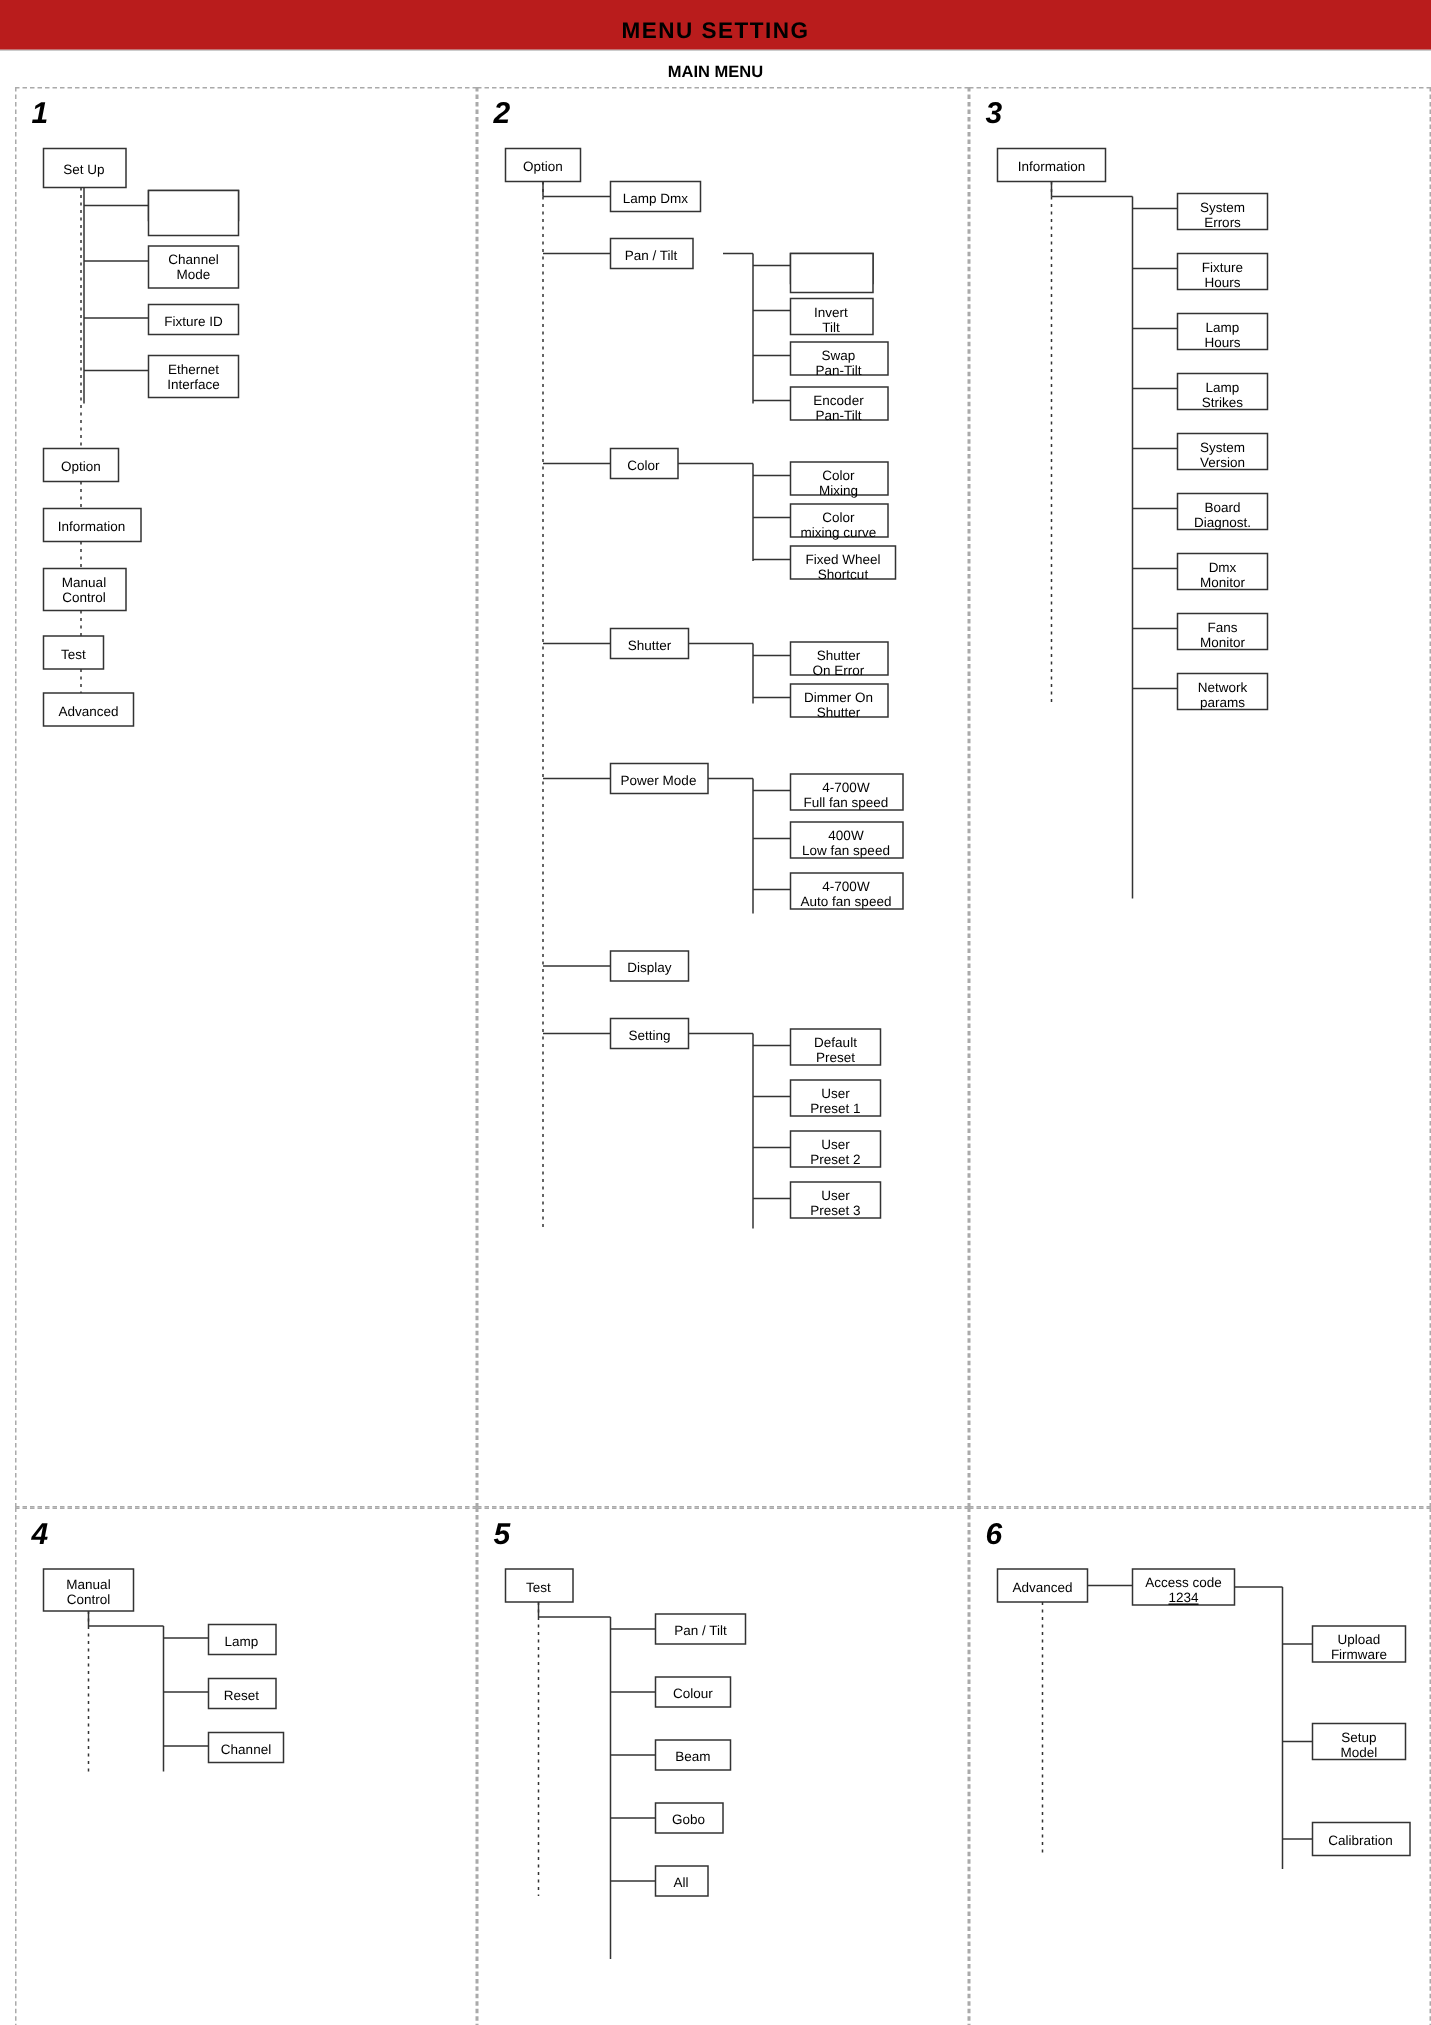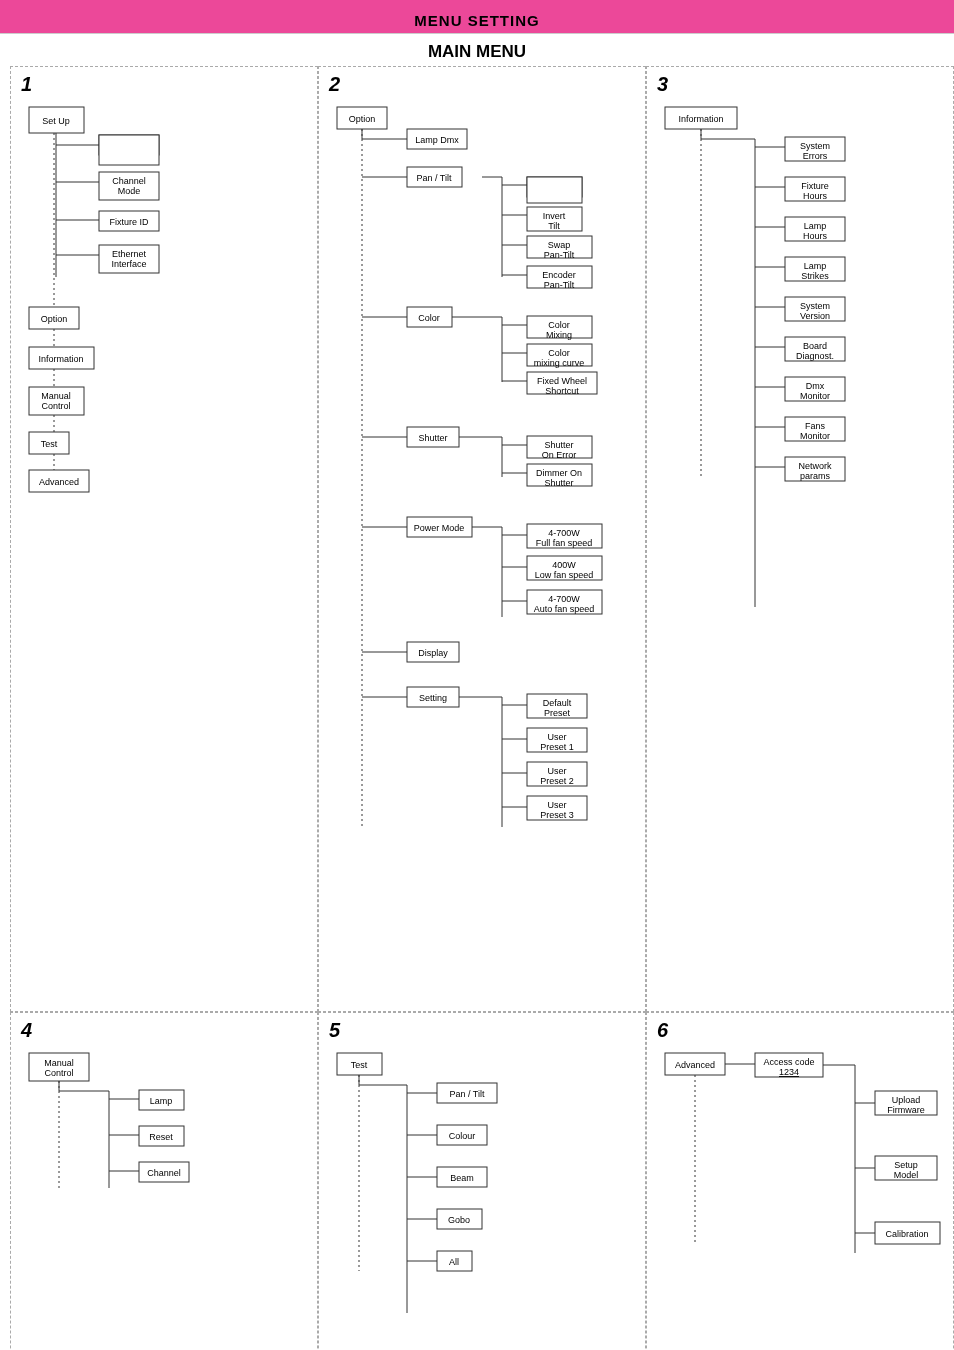--- a/index.html
+++ b/index.html
@@ -7,30 +7,30 @@
       font-family: Arial, sans-serif;
       background: #fff;
       width: 954px;
       min-height: 1350px;
       position: relative;
     }
     .page-header {
       text-align: center;
       padding: 12px 0 4px 0;
       border-bottom: 1px solid #ccc;
-      background: #ec4899;
+      background: #b91c1c;
     }
     .page-header h1 {
       font-size: 15px;
       font-weight: bold;
       letter-spacing: 1px;
     }
     .section-title {
       text-align: center;
-      font-size: 17px;
+      font-size: 11px;
       font-weight: bold;
       padding: 8px 0 4px 0;
     }
     .grid-container {
       display: grid;
       grid-template-columns: 1fr 1fr 1fr;
       gap: 0;
       padding: 0 10px;
     }
     .panel {

